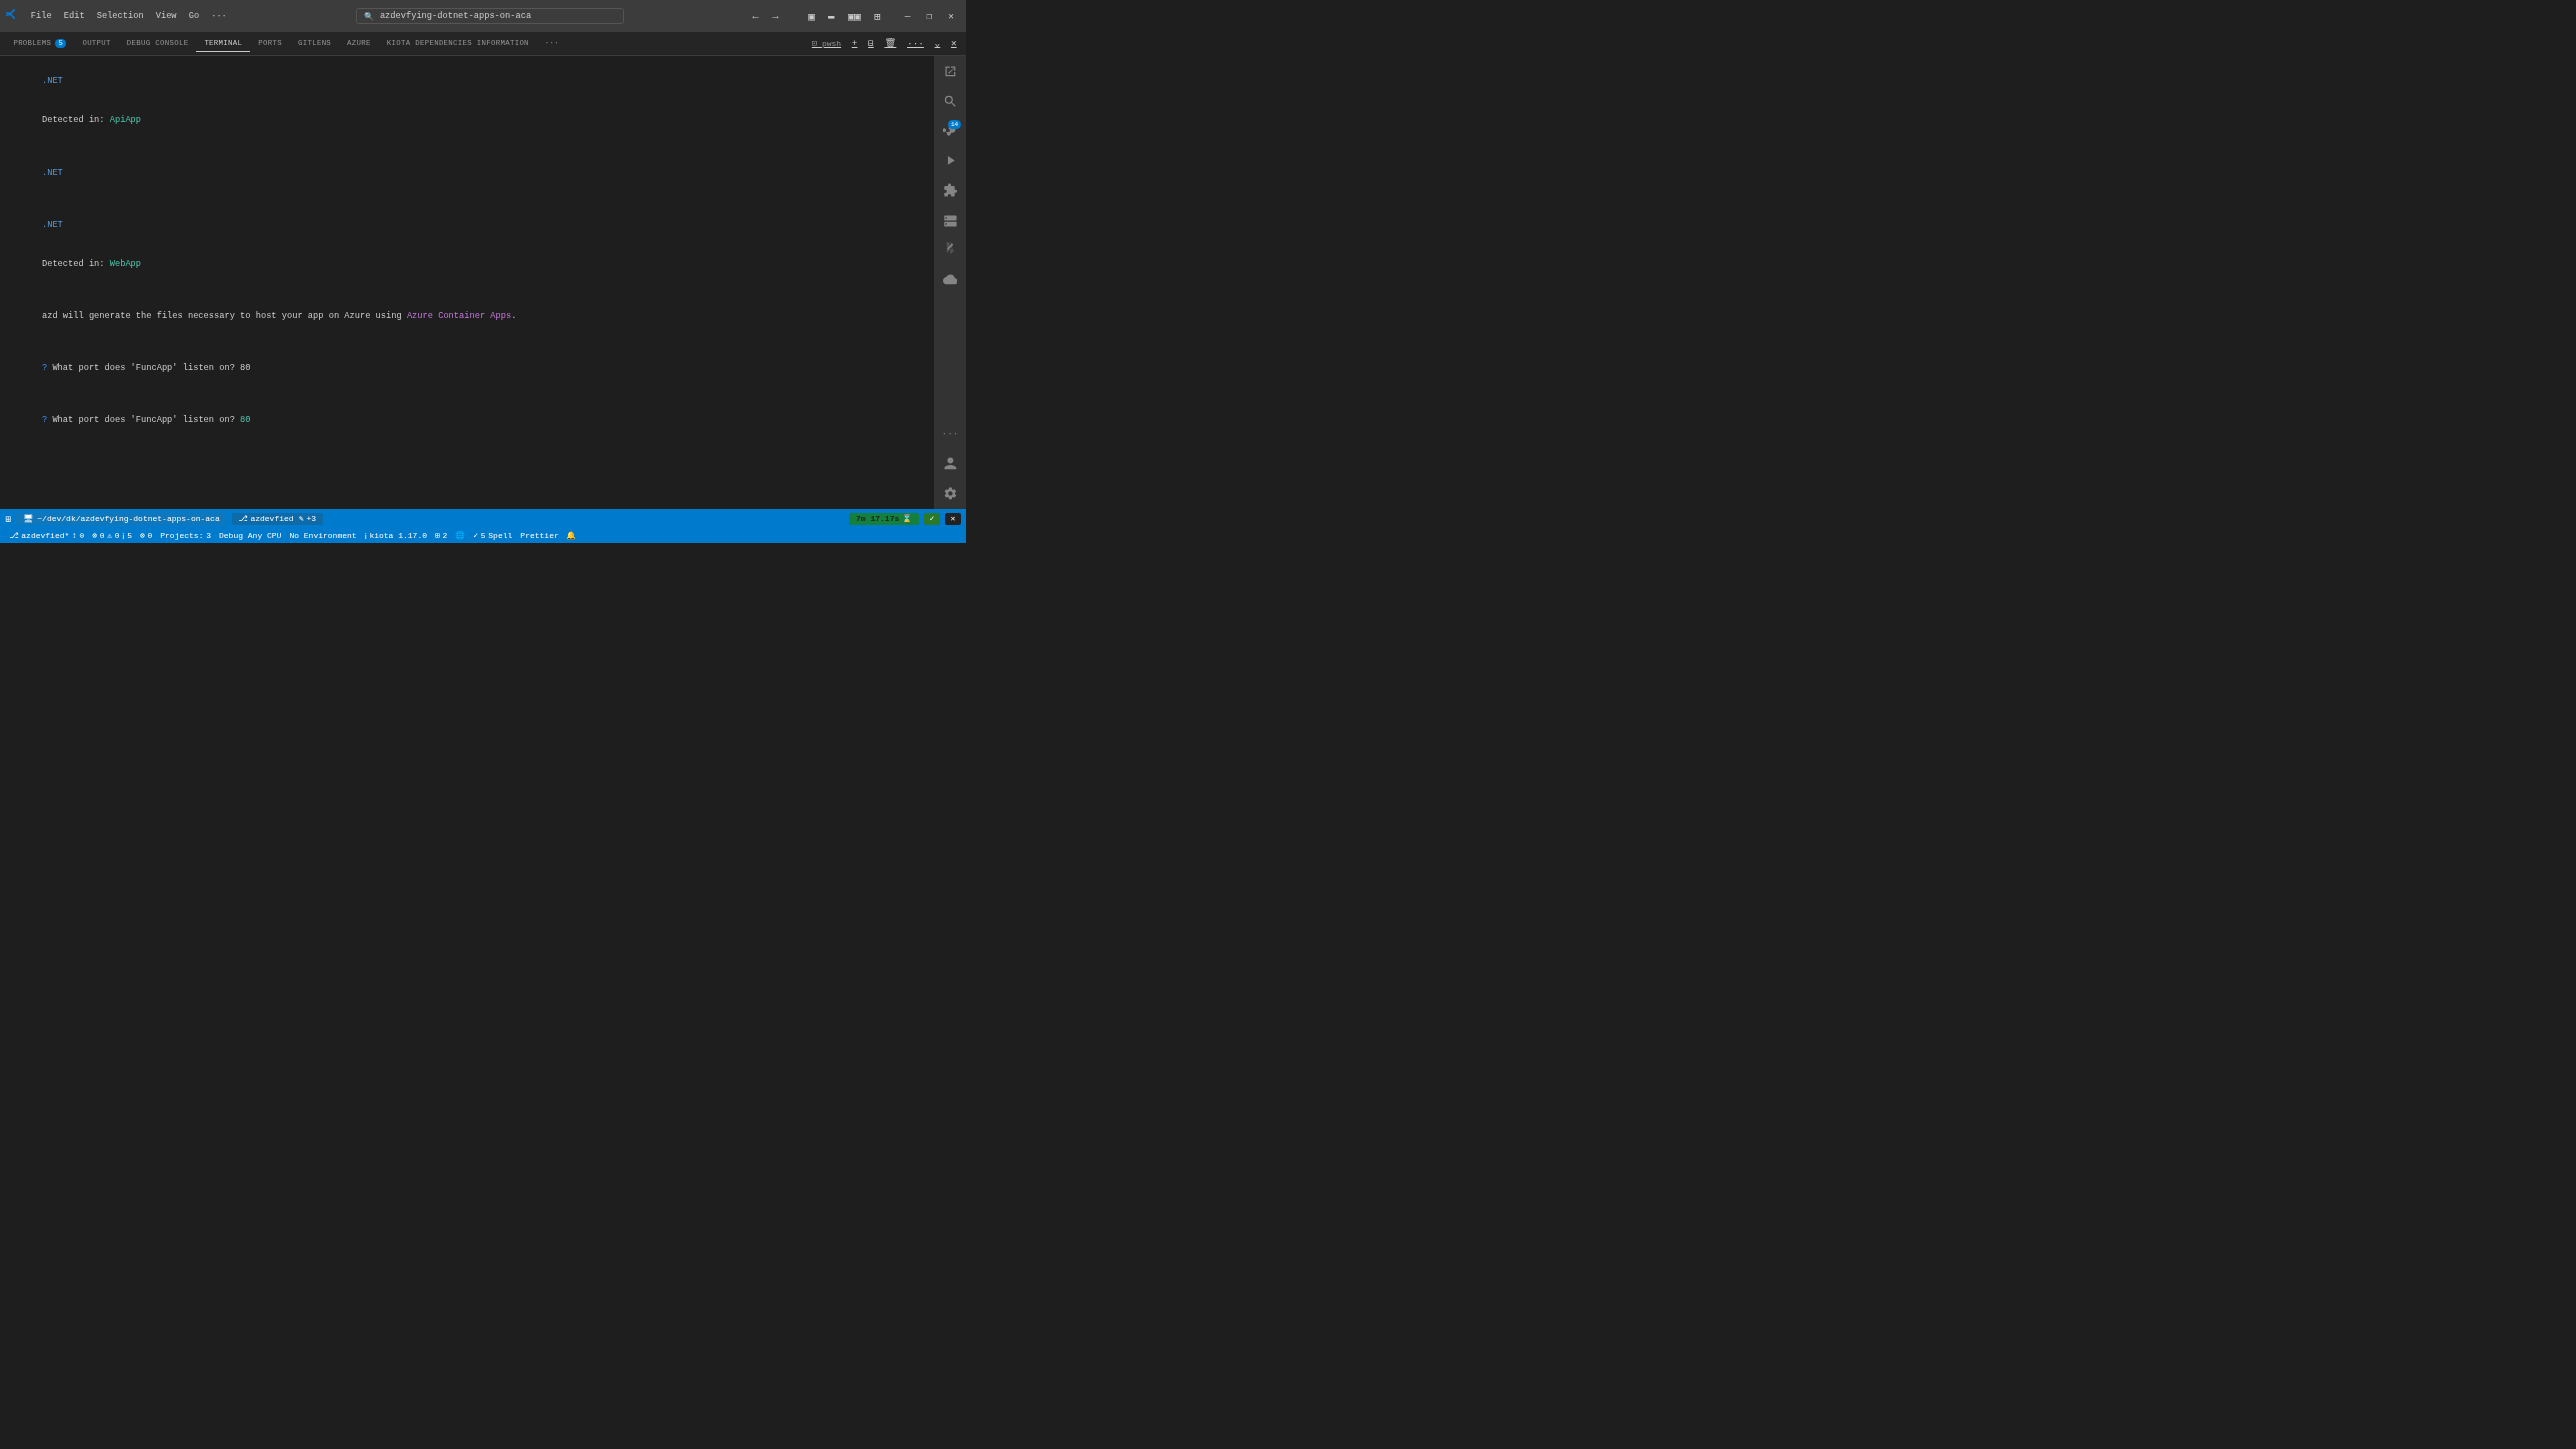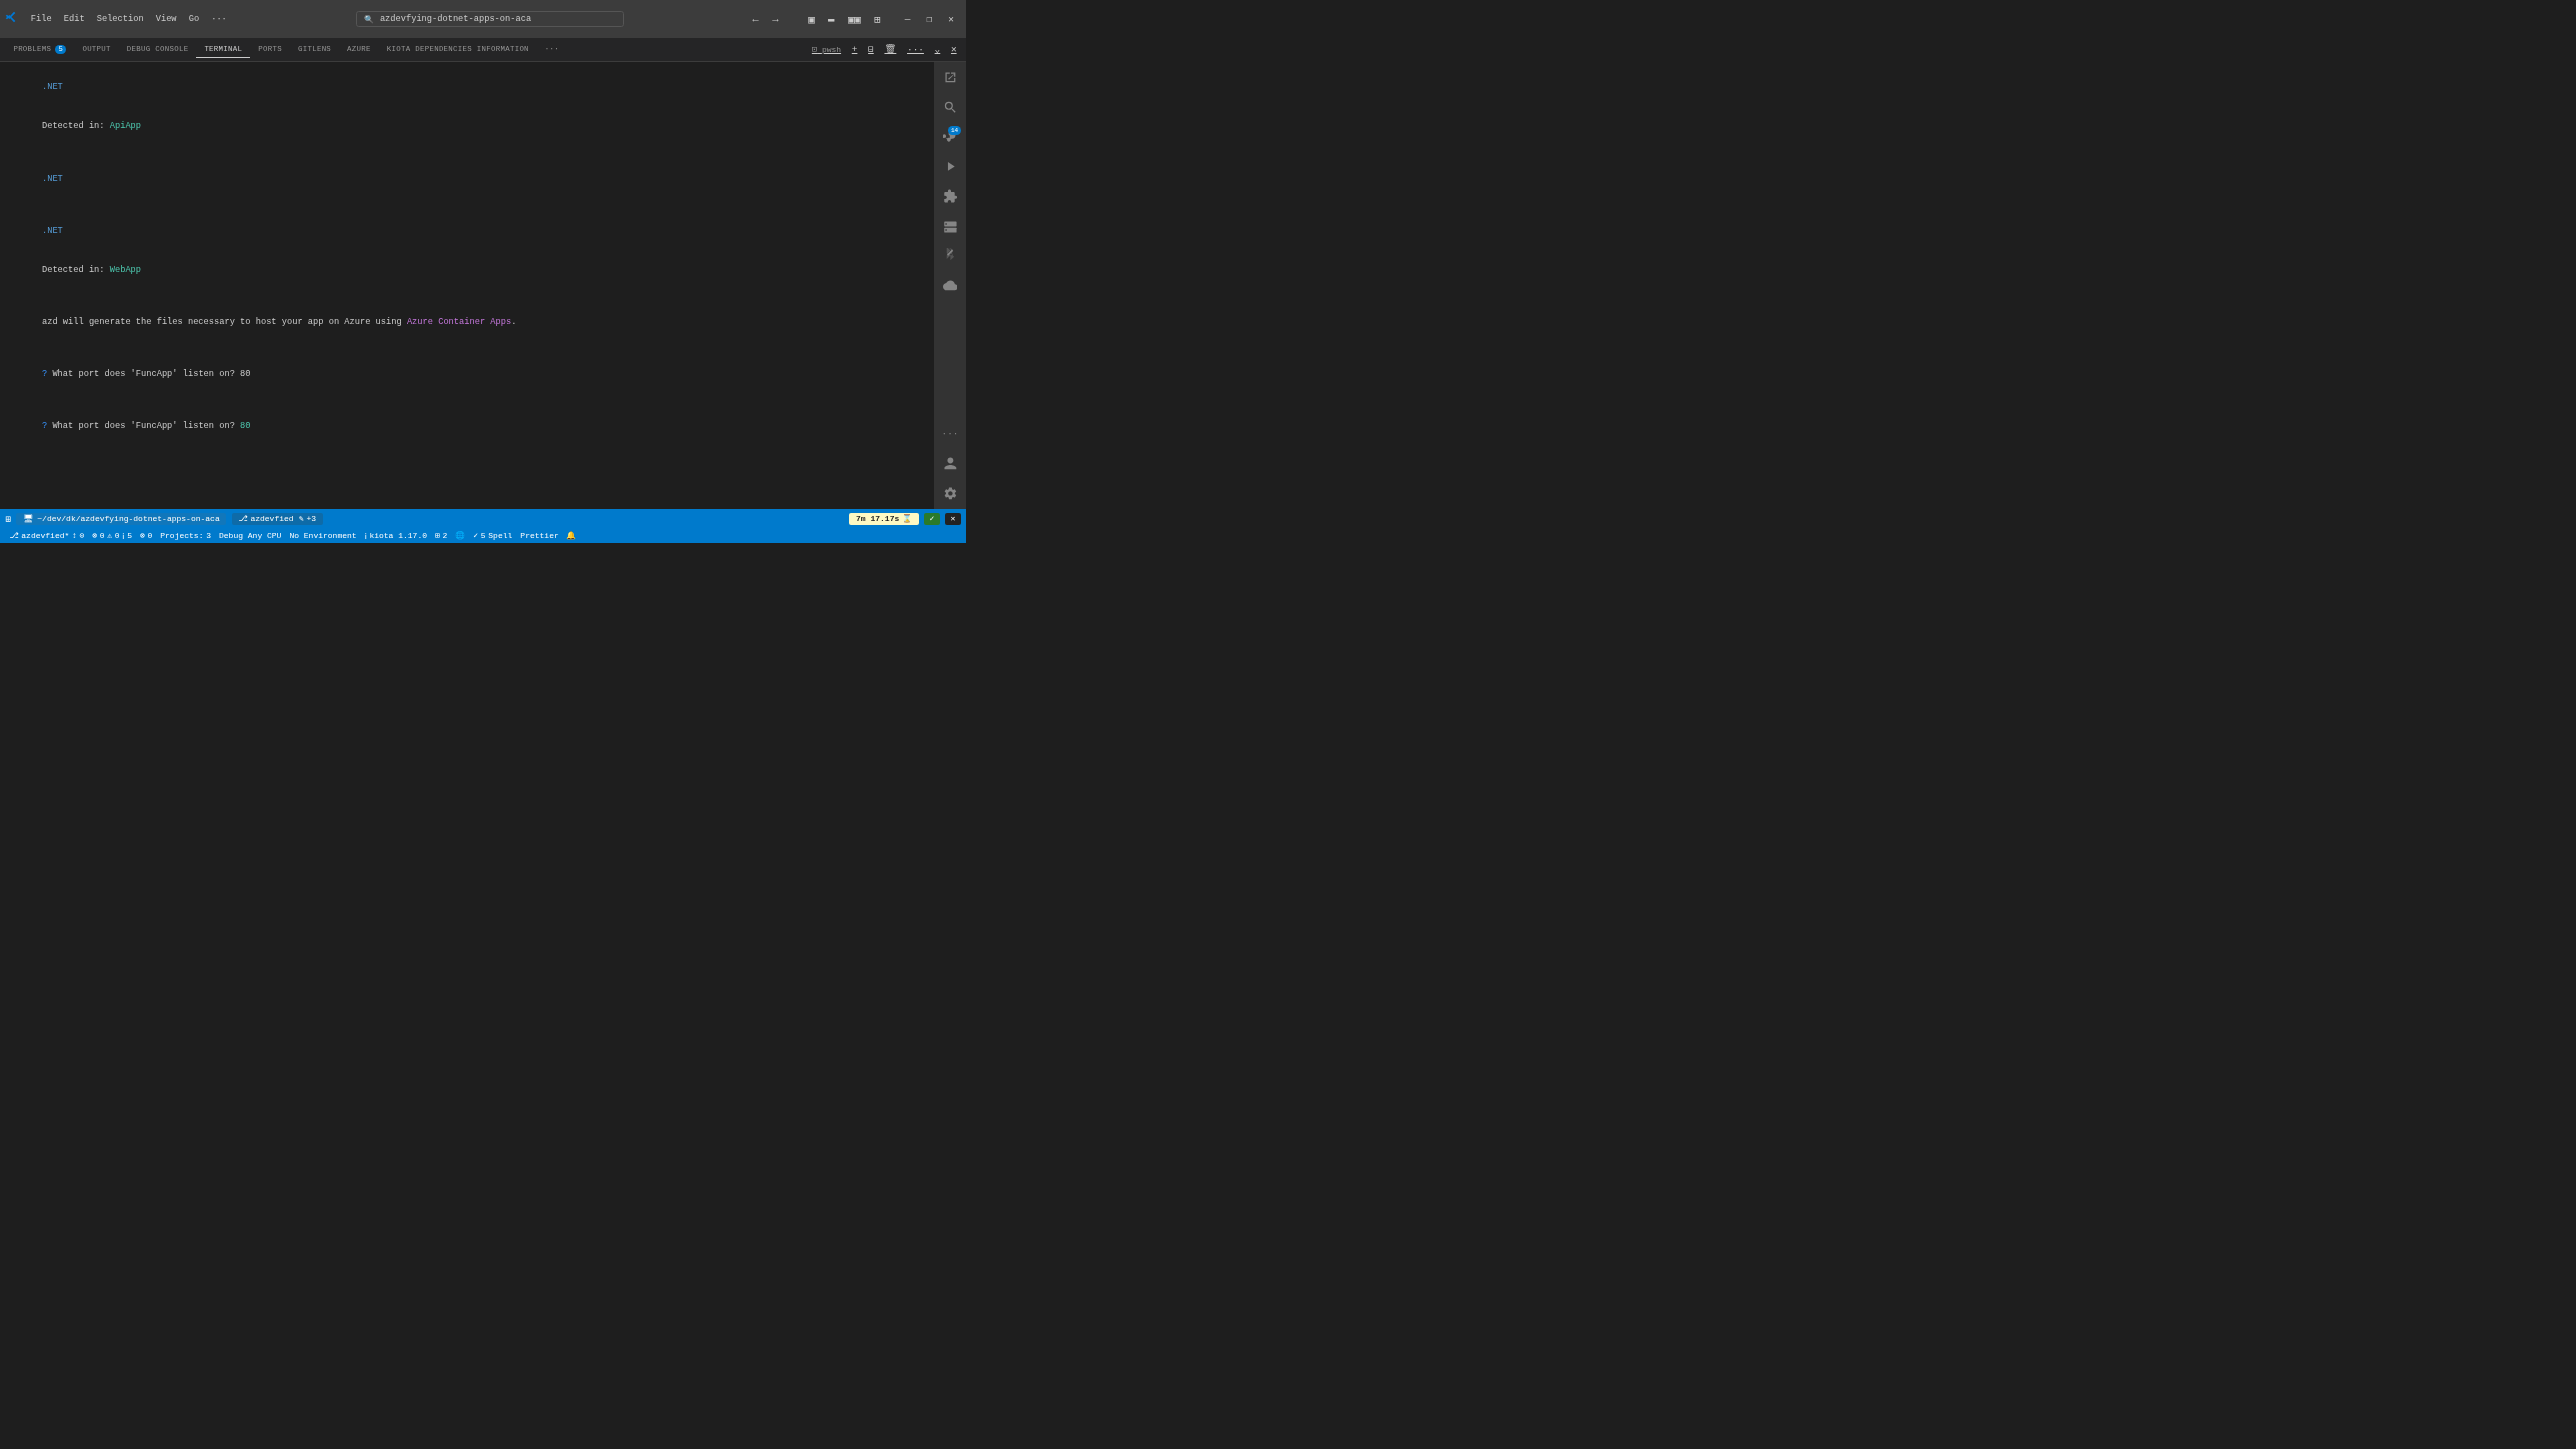--- a/index.html
+++ b/index.html
@@ -11,21 +11,21 @@
       width: 966px;
       height: 543px;
       overflow: hidden;
       display: flex;
       flex-direction: column;
     }
 
     
     .title-bar {
       background: #3c3c3c;
-      height: 38px;
+      height: 32px;
       display: flex;
       align-items: center;
       padding: 0 5.4px;
       gap: 5.4px;
       flex-shrink: 0;
     }
     .title-bar-logo {
       color: #0078d4;
       font-size: 12px;
       margin-right: 2.7px;
@@ -235,21 +235,21 @@
       border-radius: 2px;
       padding: 1.3px 6.7px;
       font-size: 8px;
       color: white;
       display: flex;
       align-items: center;
       gap: 2.7px;
     }
     .term-timer {
       margin-left: auto;
-      background: #fef9c3;
+      background: #15803d;
       border-radius: 2px;
       padding: 1.3px 6.7px;
       font-size: 8px;
       color: #1e1e1e;
       display: flex;
       align-items: center;
       gap: 2.7px;
       font-weight: bold;
     }
     .term-check {

